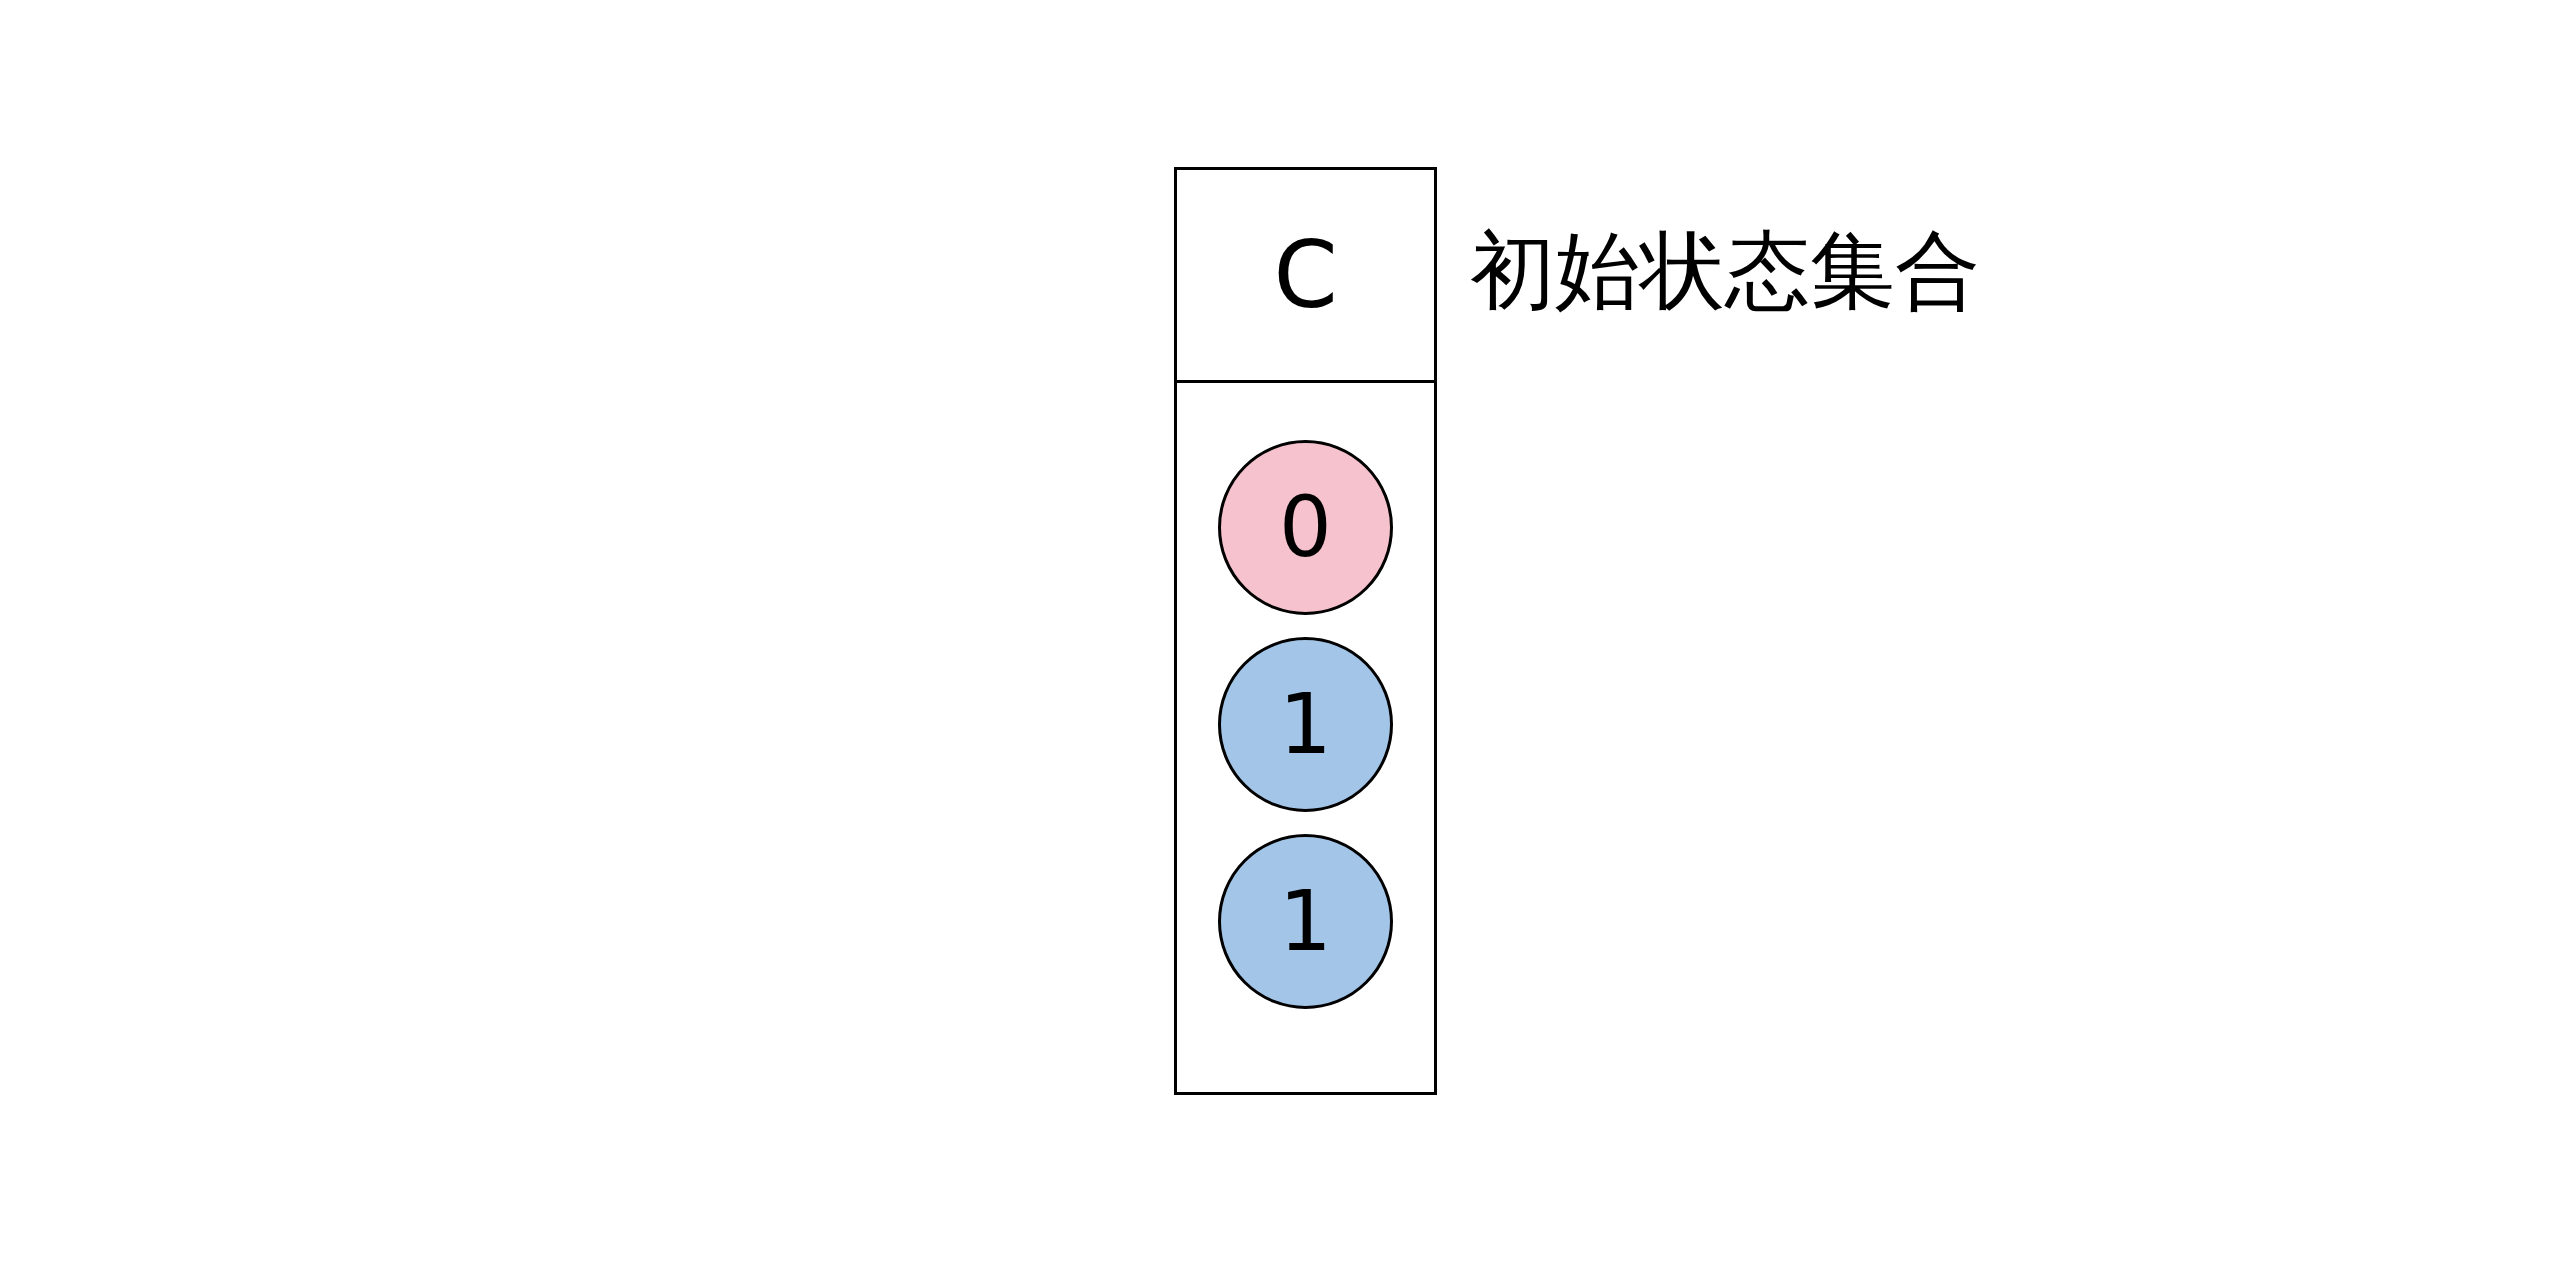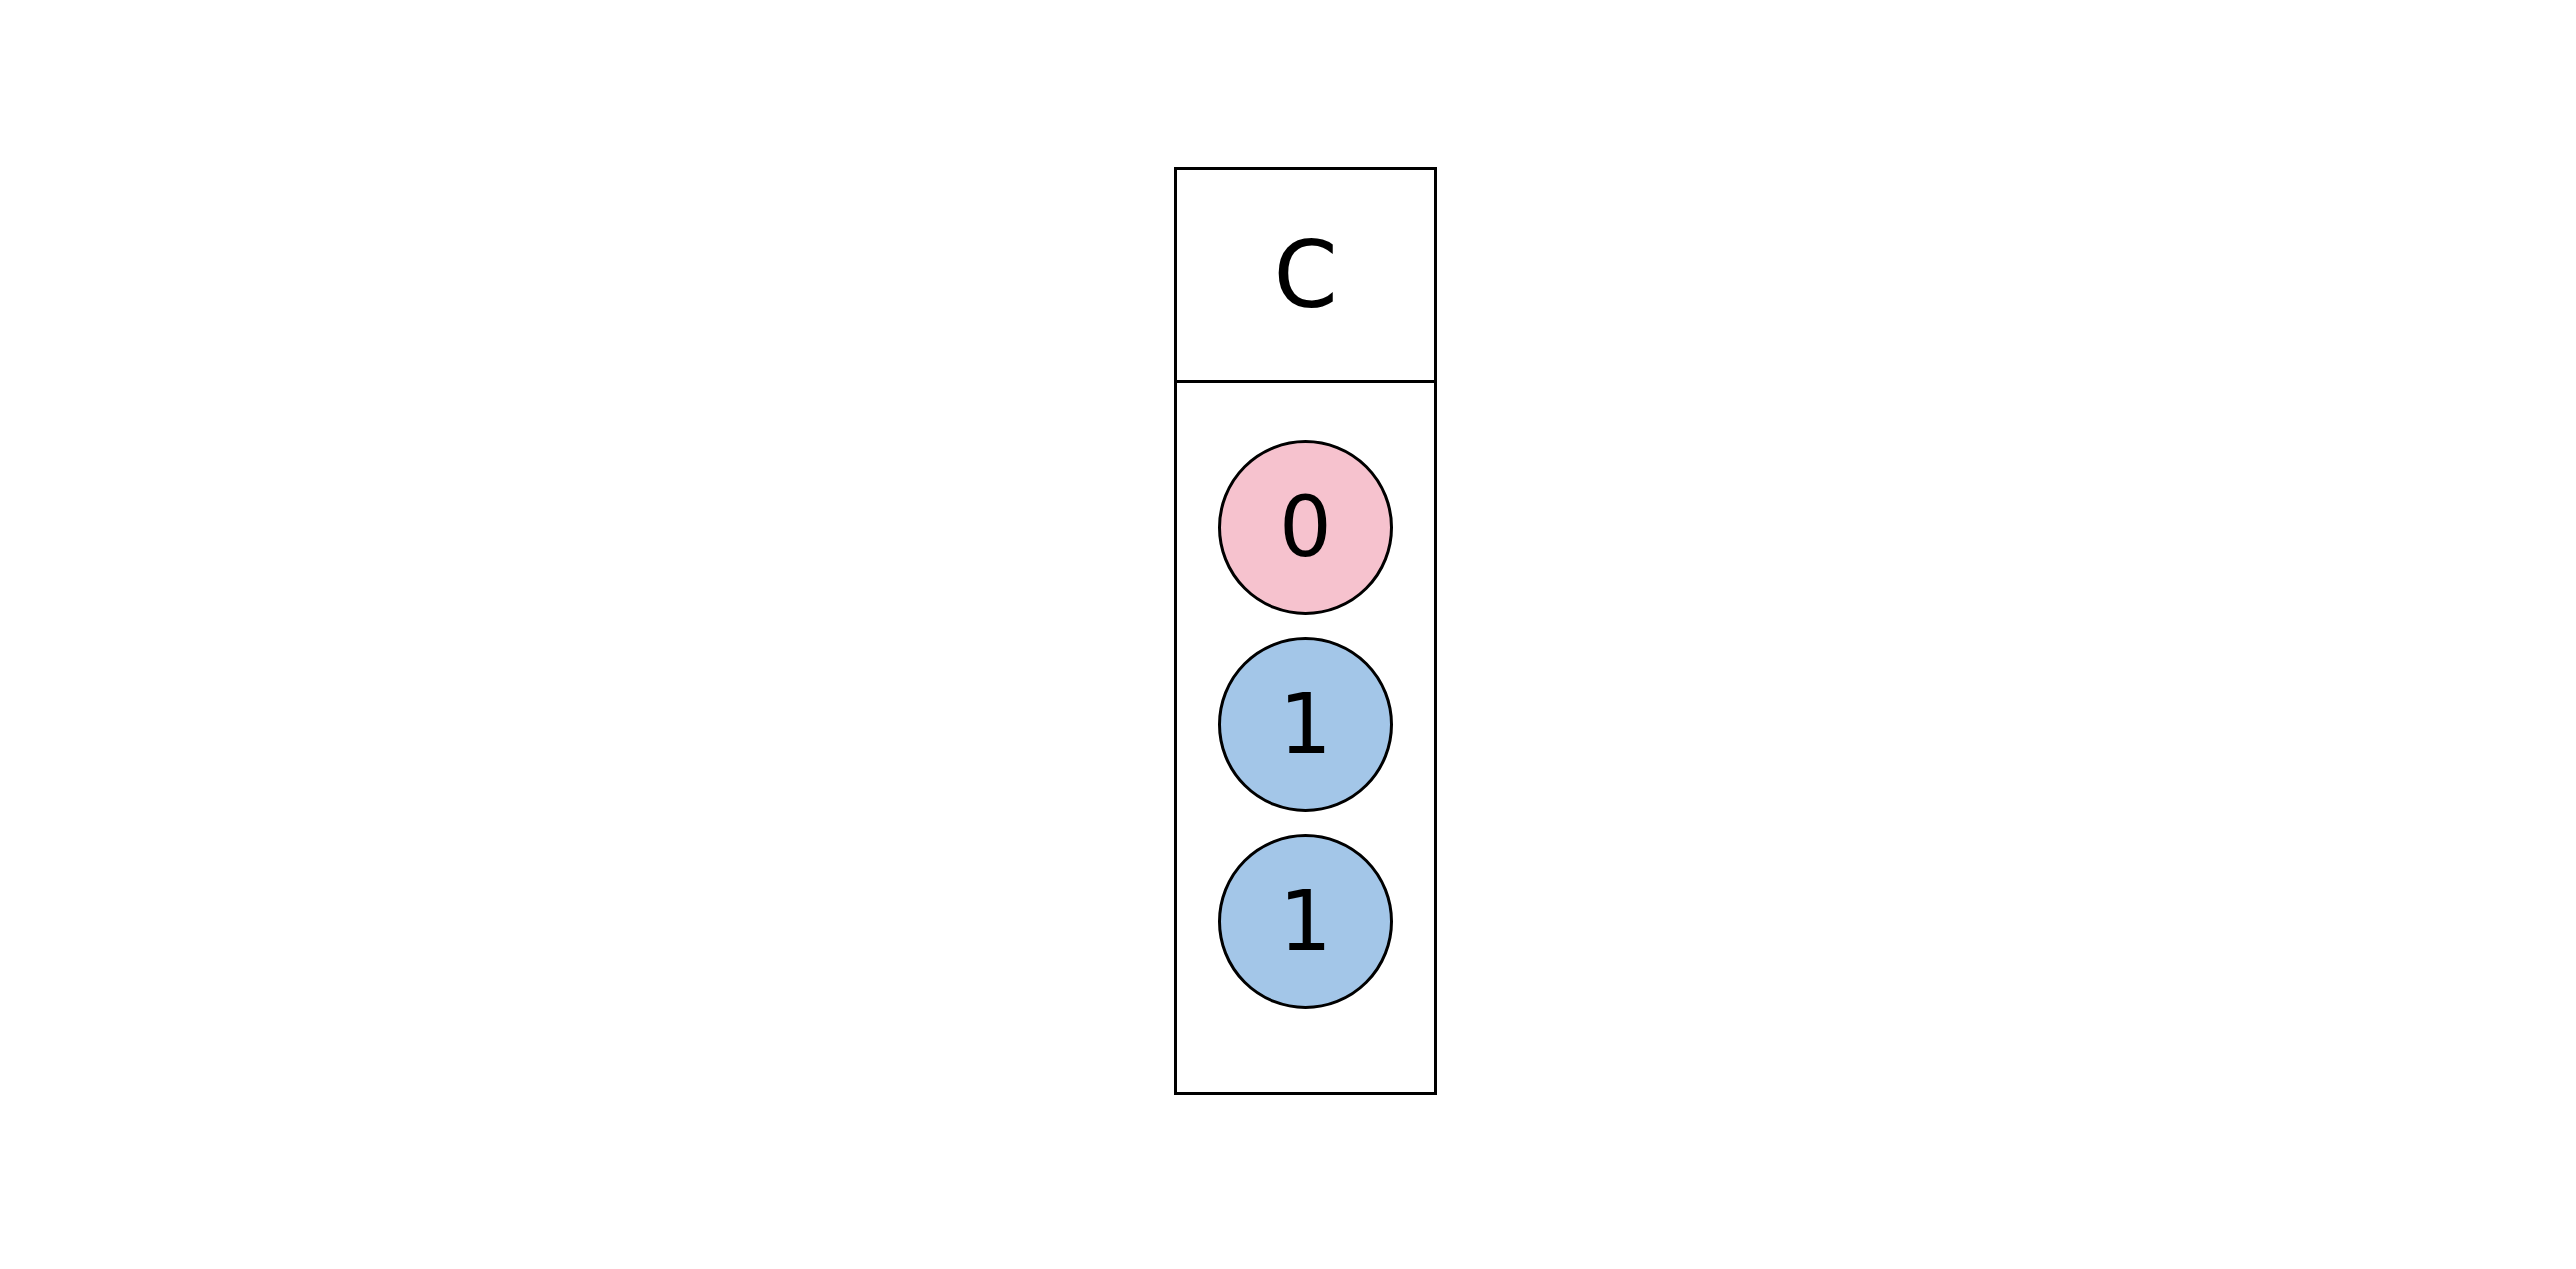--- a/index.html
+++ b/index.html
@@ -75,15 +75,16 @@
 
   <div class="column">
     <div class="column-header">C</div>
     <div class="column-body">
       <div class="cell-circle" style="background: rgb(246, 194, 206);">0</div>
       <div class="cell-circle" style="background: rgb(163, 198, 232);">1</div>
       <div class="cell-circle" style="background: rgb(163, 198, 232);">1</div>
     </div>
   </div>
 
+  <div class="side-label">初始状态集合</div>
 
 </div>
 
 
 </body></html>

